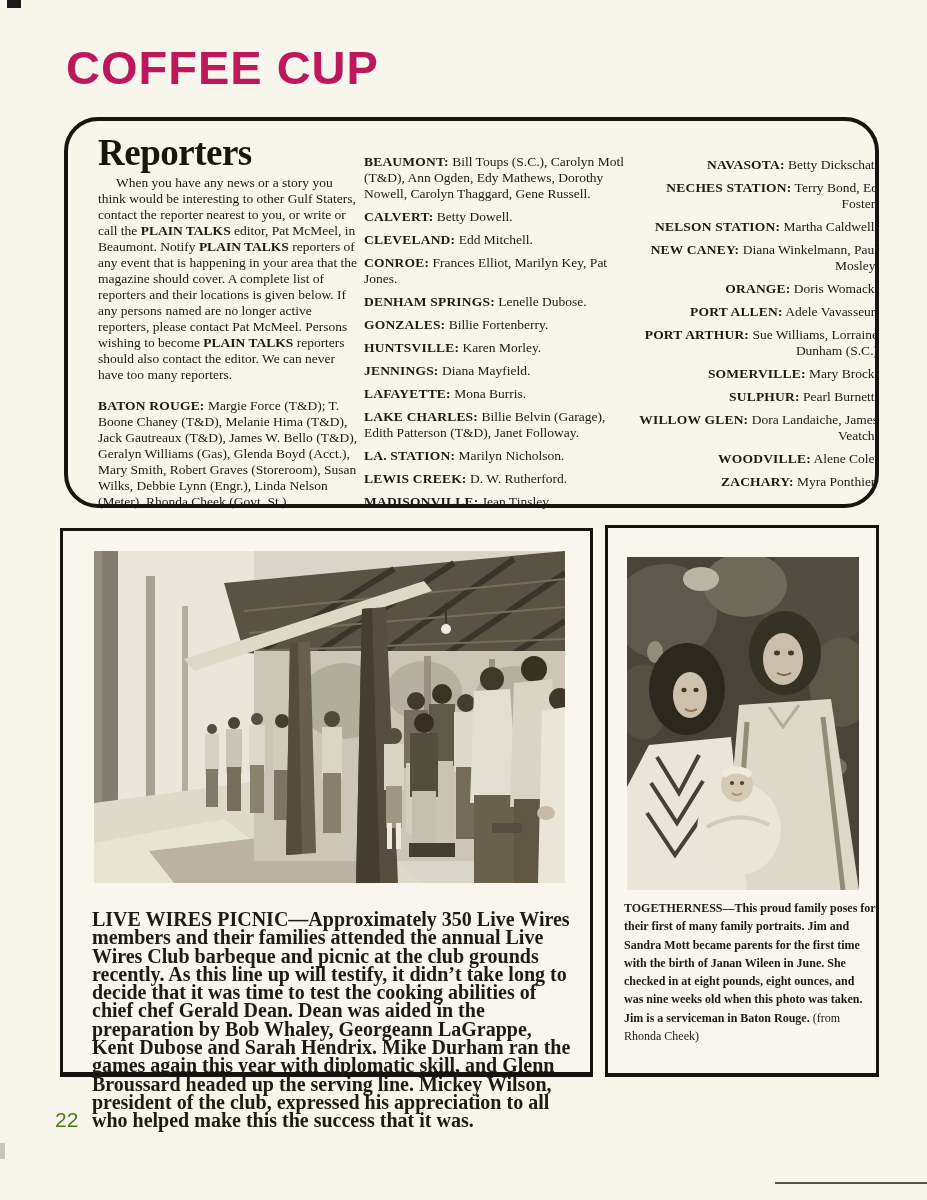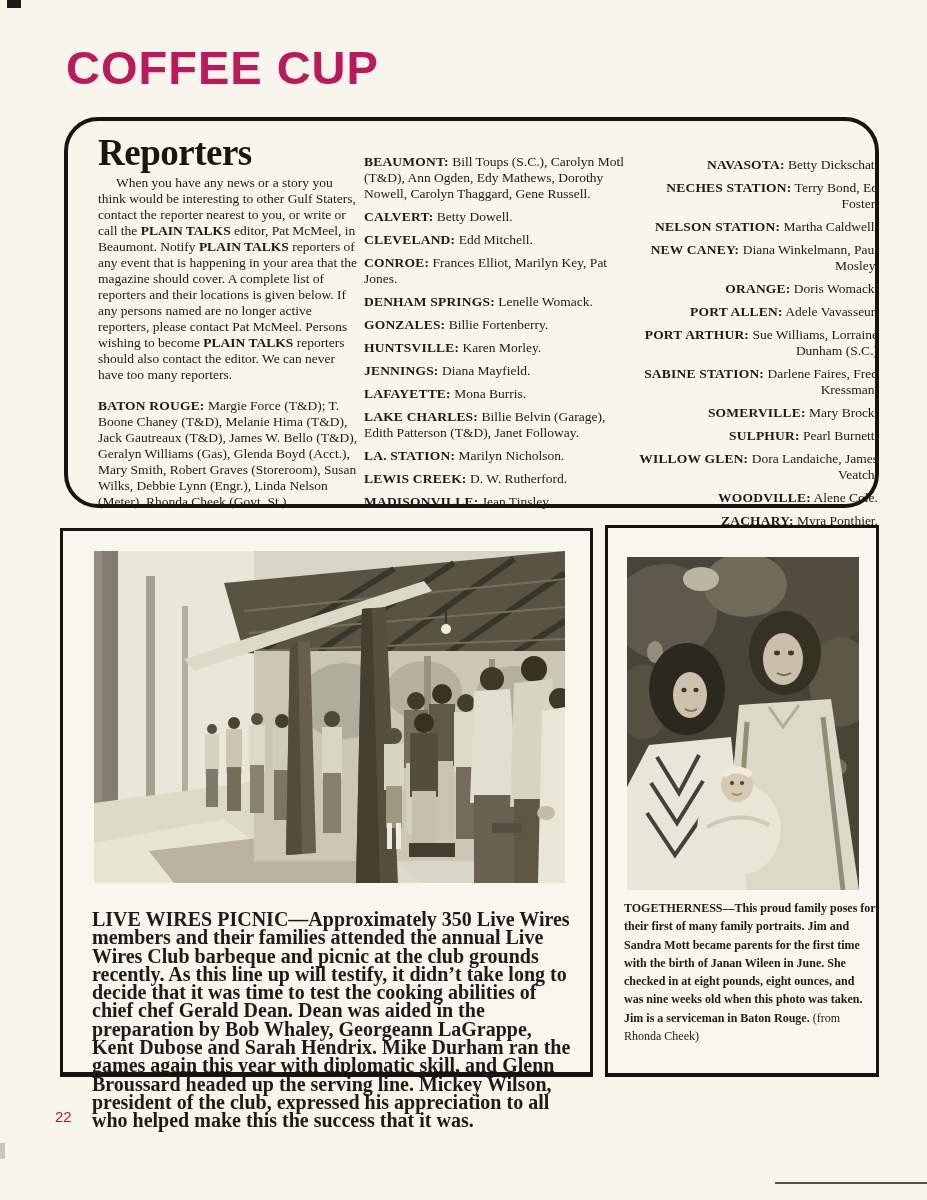--- a/index.html
+++ b/index.html
@@ -45,21 +45,21 @@
   .photo-right{left:19px;top:29px;width:232px;height:333px;}
   .caption{
     position:absolute;font-weight:bold;color:#1c1b16;
     font-size:20px;line-height:18.3px;text-align:left;
   }
   .caption-left{left:29px;top:359px;width:486px;}
   .caption-right{left:16px;top:359px;width:252px;font-size:12px;}
   .caption .credit{font-weight:normal;}
   .page-number{
     position:absolute;left:55px;top:1108px;
-    font-family:"Liberation Sans", sans-serif;font-size:15px;color:#b91c1c;
+    font-family:"Liberation Sans", sans-serif;font-size:21px;color:#4d7c0f;
   }
   
   .artifact{position:absolute;}
   .art-top-left{left:7px;top:0;width:14px;height:8px;background:#1a1a18;}
   .art-left-edge{left:0;top:1143px;width:5px;height:16px;background:#c9c6ba;}
   .art-bottom-line{left:775px;top:1182px;width:152px;height:2px;background:#55534c;}
 </style>
 </head>
 <body>
 
@@ -83,21 +83,21 @@
   <div class="rep-col rep-col-2">
 
       <p class="entry"><b>BEAUMONT:</b><span> Bill Toups (S.C.), Carolyn Motl (T&amp;D), Ann Ogden, Edy Mathews, Dorothy Nowell, Carolyn Thaggard, Gene Russell.</span></p>
 
       <p class="entry"><b>CALVERT:</b><span> Betty Dowell.</span></p>
 
       <p class="entry"><b>CLEVELAND:</b><span> Edd Mitchell.</span></p>
 
       <p class="entry"><b>CONROE:</b><span> Frances Elliot, Marilyn Key, Pat Jones.</span></p>
 
-      <p class="entry"><b>DENHAM SPRINGS:</b><span> Lenelle Womack.</span></p>
+      <p class="entry"><b>DENHAM SPRINGS:</b><span> Lenelle Dubose.</span></p>
 
       <p class="entry"><b>GONZALES:</b><span> Billie Fortenberry.</span></p>
 
       <p class="entry"><b>HUNTSVILLE:</b><span> Karen Morley.</span></p>
 
       <p class="entry"><b>JENNINGS:</b><span> Diana Mayfield.</span></p>
 
       <p class="entry"><b>LAFAYETTE:</b><span> Mona Burris.</span></p>
 
       <p class="entry"><b>LAKE CHARLES:</b><span> Billie Belvin (Garage), Edith Patterson (T&amp;D), Janet Followay.</span></p>
@@ -118,21 +118,20 @@
       <p class="entry"><b>NELSON STATION:</b><span> Martha Caldwell.</span></p>
 
       <p class="entry"><b>NEW CANEY:</b><span> Diana Winkelmann, Paul Mosley.</span></p>
 
       <p class="entry"><b>ORANGE:</b><span> Doris Womack.</span></p>
 
       <p class="entry"><b>PORT ALLEN:</b><span> Adele Vavasseur.</span></p>
 
       <p class="entry"><b>PORT ARTHUR:</b><span> Sue Williams, Lorraine Dunham (S.C.)</span></p>
 
-      <p class="entry"><b>SABINE STATION:</b><span> Darlene Faires, Fred Kressman.</span></p>
 
       <p class="entry"><b>SOMERVILLE:</b><span> Mary Brock.</span></p>
 
       <p class="entry"><b>SULPHUR:</b><span> Pearl Burnett.</span></p>
 
       <p class="entry"><b>WILLOW GLEN:</b><span> Dora Landaiche, James Veatch.</span></p>
 
       <p class="entry"><b>WOODVILLE:</b><span> Alene Cole.</span></p>
 
       <p class="entry"><b>ZACHARY:</b><span> Myra Ponthier.</span></p>

